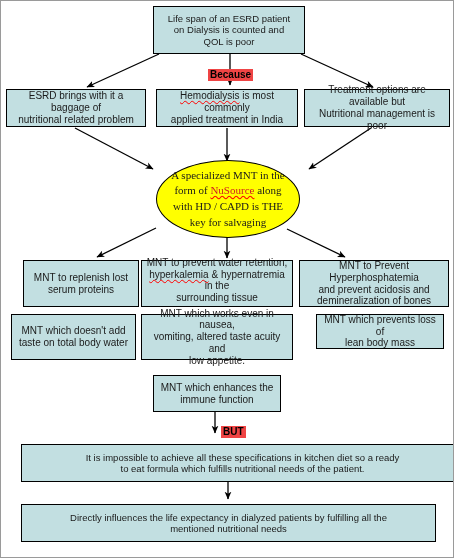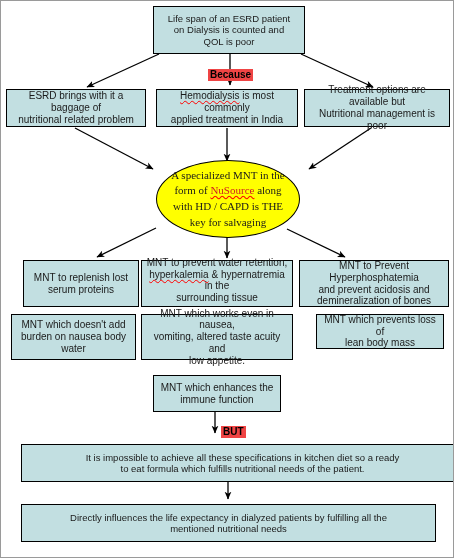--- a/index.html
+++ b/index.html
@@ -168,21 +168,21 @@
     <div>
       <span>MNT to Prevent Hyperphosphatemia</span><br>
       <span>and prevent acidosis and</span><br>
       <span>demineralization of bones</span>
     </div>
   </div>
 
   <div class="box t9" style="left:10px; top:313px; width:125px; height:46px;">
     <div>
       <span>MNT which doesn't add</span><br>
-      <span>burden on nausea body water</span>
+      <span>taste on total body water</span>
     </div>
   </div>
 
   <div class="box t9" style="left:140px; top:313px; width:152px; height:46px;">
     <div>
       <span>MNT which works even in nausea,</span><br>
       <span>vomiting, altered taste acuity and</span><br>
       <span>low appetite.</span>
     </div>
   </div>

